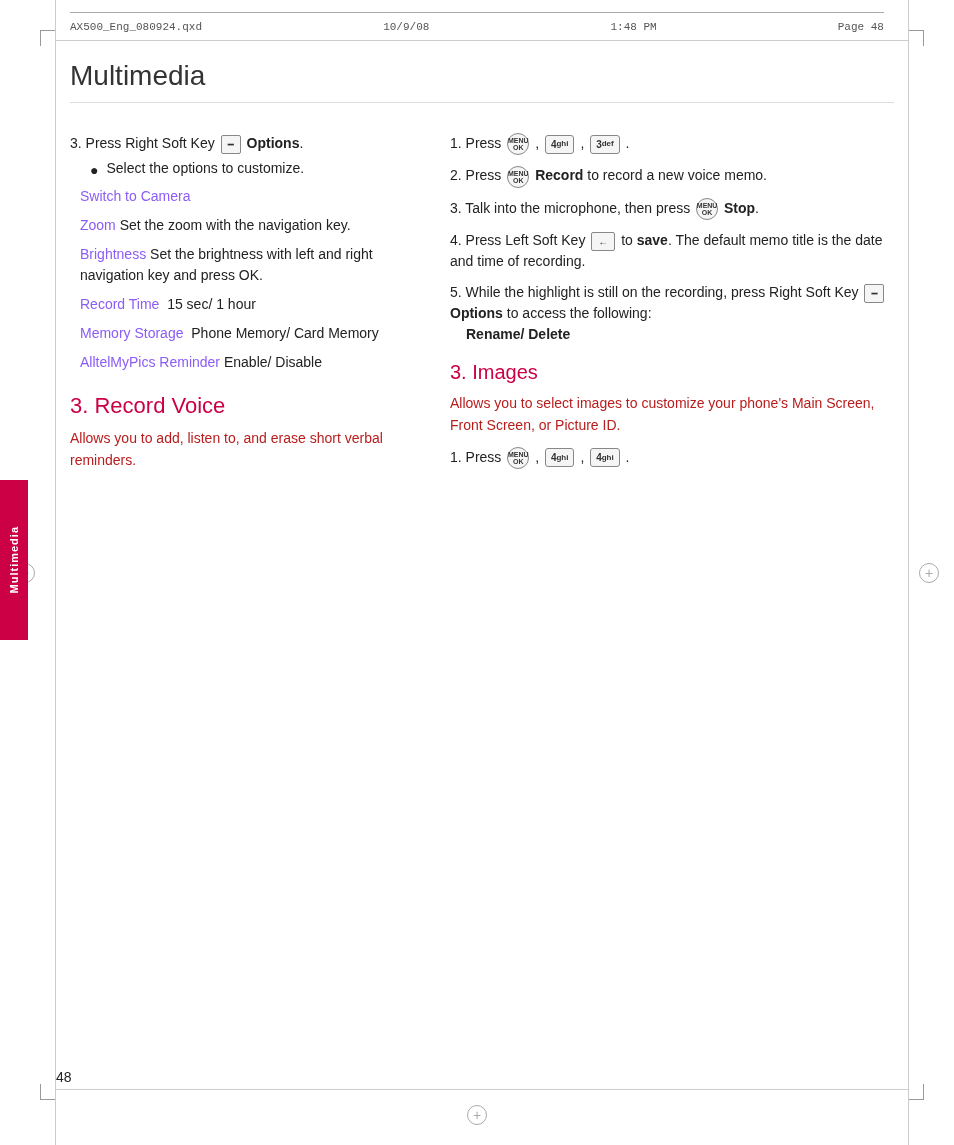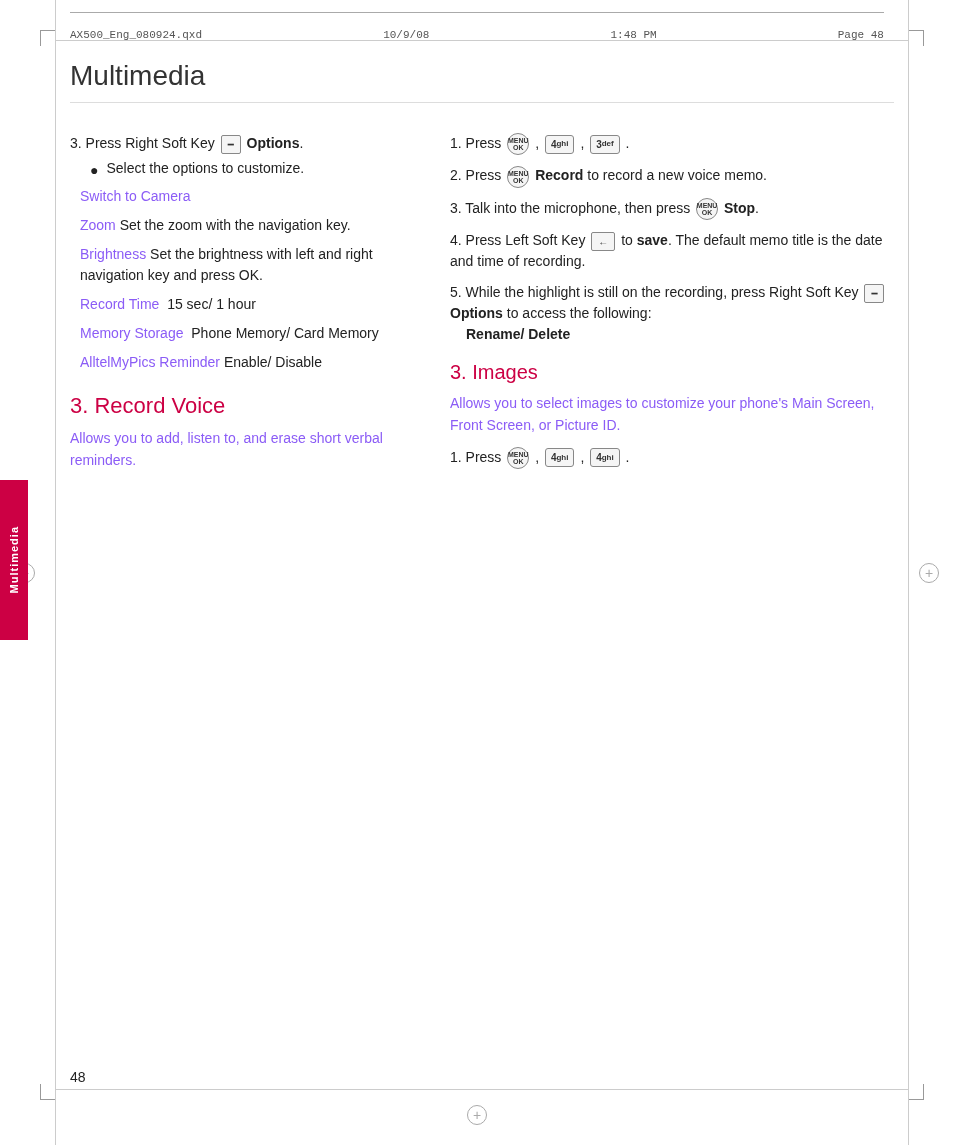--- a/index.html
+++ b/index.html
@@ -25,21 +25,21 @@
     
     .header-bar {
       position: absolute;
       top: 12px;
       left: 70px;
       right: 70px;
       font-size: 11px;
       color: #555;
       font-family: 'Courier New', monospace;
       border-top: 1px solid #aaa;
-      padding-top: 16px;
+      padding-top: 8px;
       display: flex;
       justify-content: space-between;
     }
 
     
     .side-tab {
       position: absolute;
       left: 0;
       top: 480px;
       width: 28px;
@@ -56,21 +56,21 @@
       font-weight: bold;
       writing-mode: vertical-rl;
       transform: rotate(180deg);
       letter-spacing: 1px;
     }
 
     
     .page-number {
       position: absolute;
       bottom: 60px;
-      left: 70px;
+      left: 56px;
       font-size: 14px;
       color: #222;
     }
 
     
     .content-area {
       position: absolute;
       top: 60px;
       left: 70px;
       right: 60px;
@@ -143,21 +143,21 @@
     .section-heading {
       font-size: 22px;
       color: #cc0044;
       font-weight: 500;
       margin-top: 20px;
       margin-bottom: 8px;
     }
 
     .section-body {
       font-size: 14px;
-      color: #8b5cf6;
+      color: #b91c1c;
       line-height: 1.6;
       margin-bottom: 10px;
     }
 
     
     .images-section {
       margin-top: 16px;
     }
 
     .images-heading {

